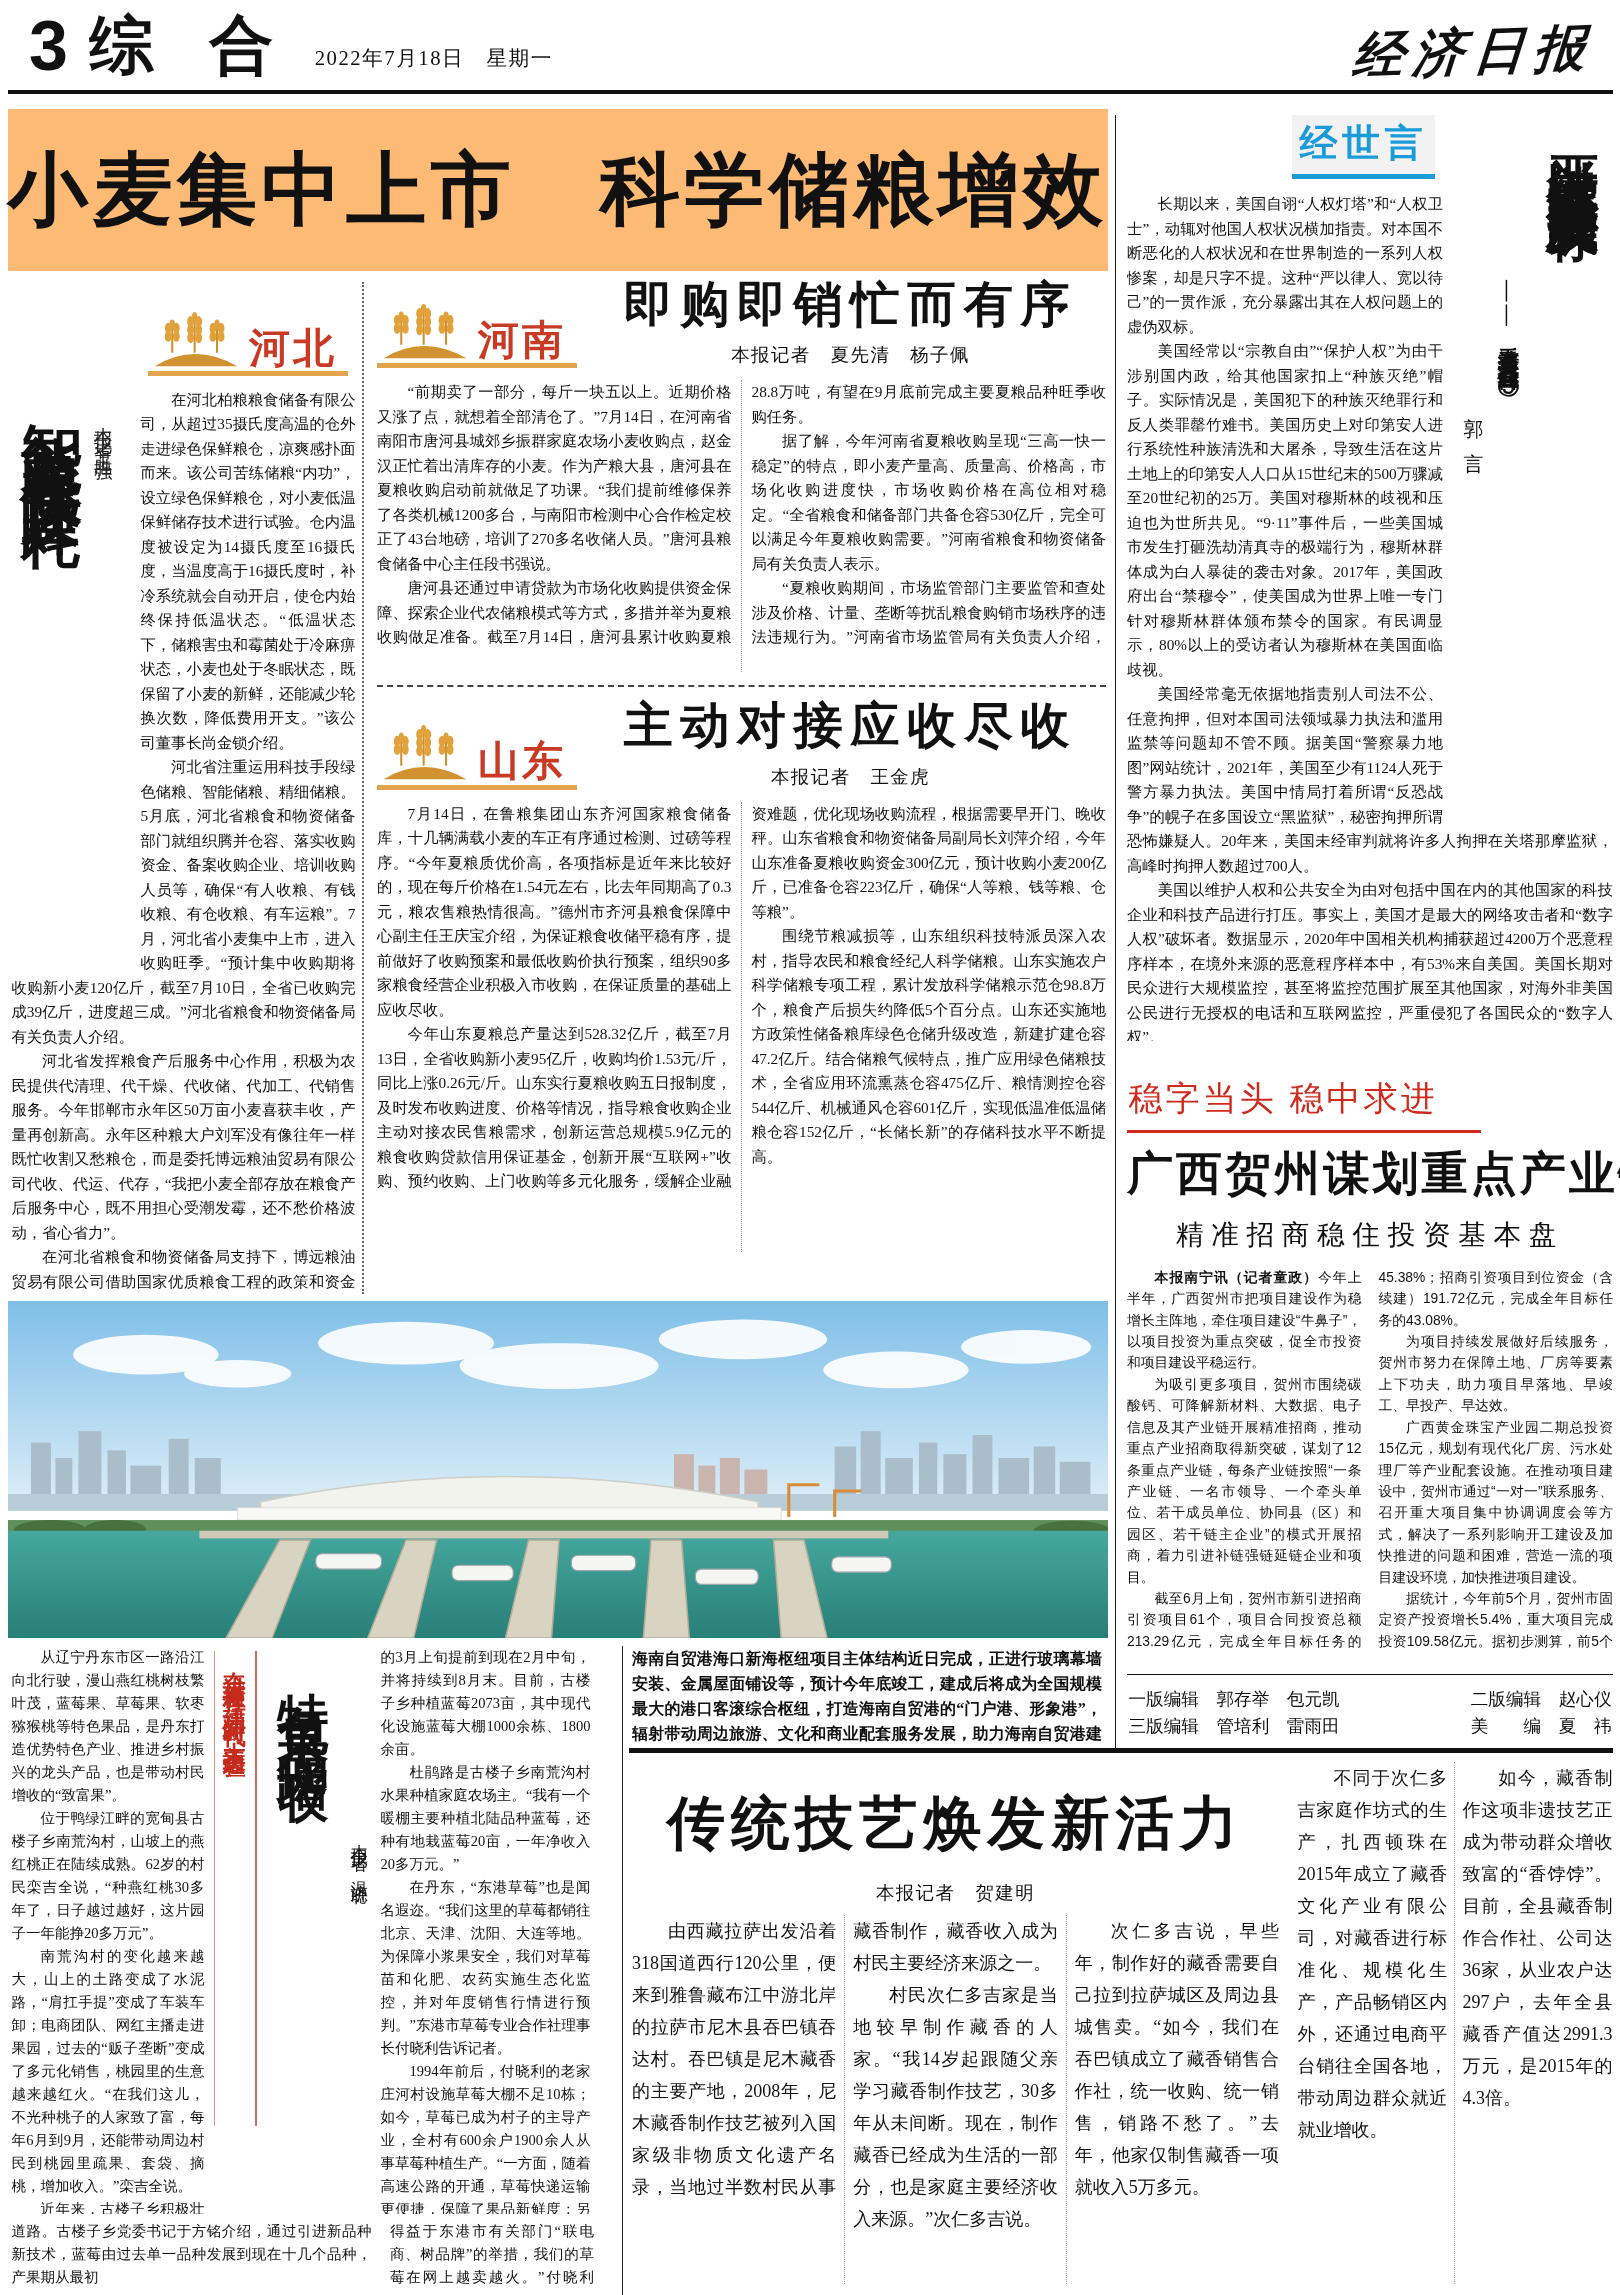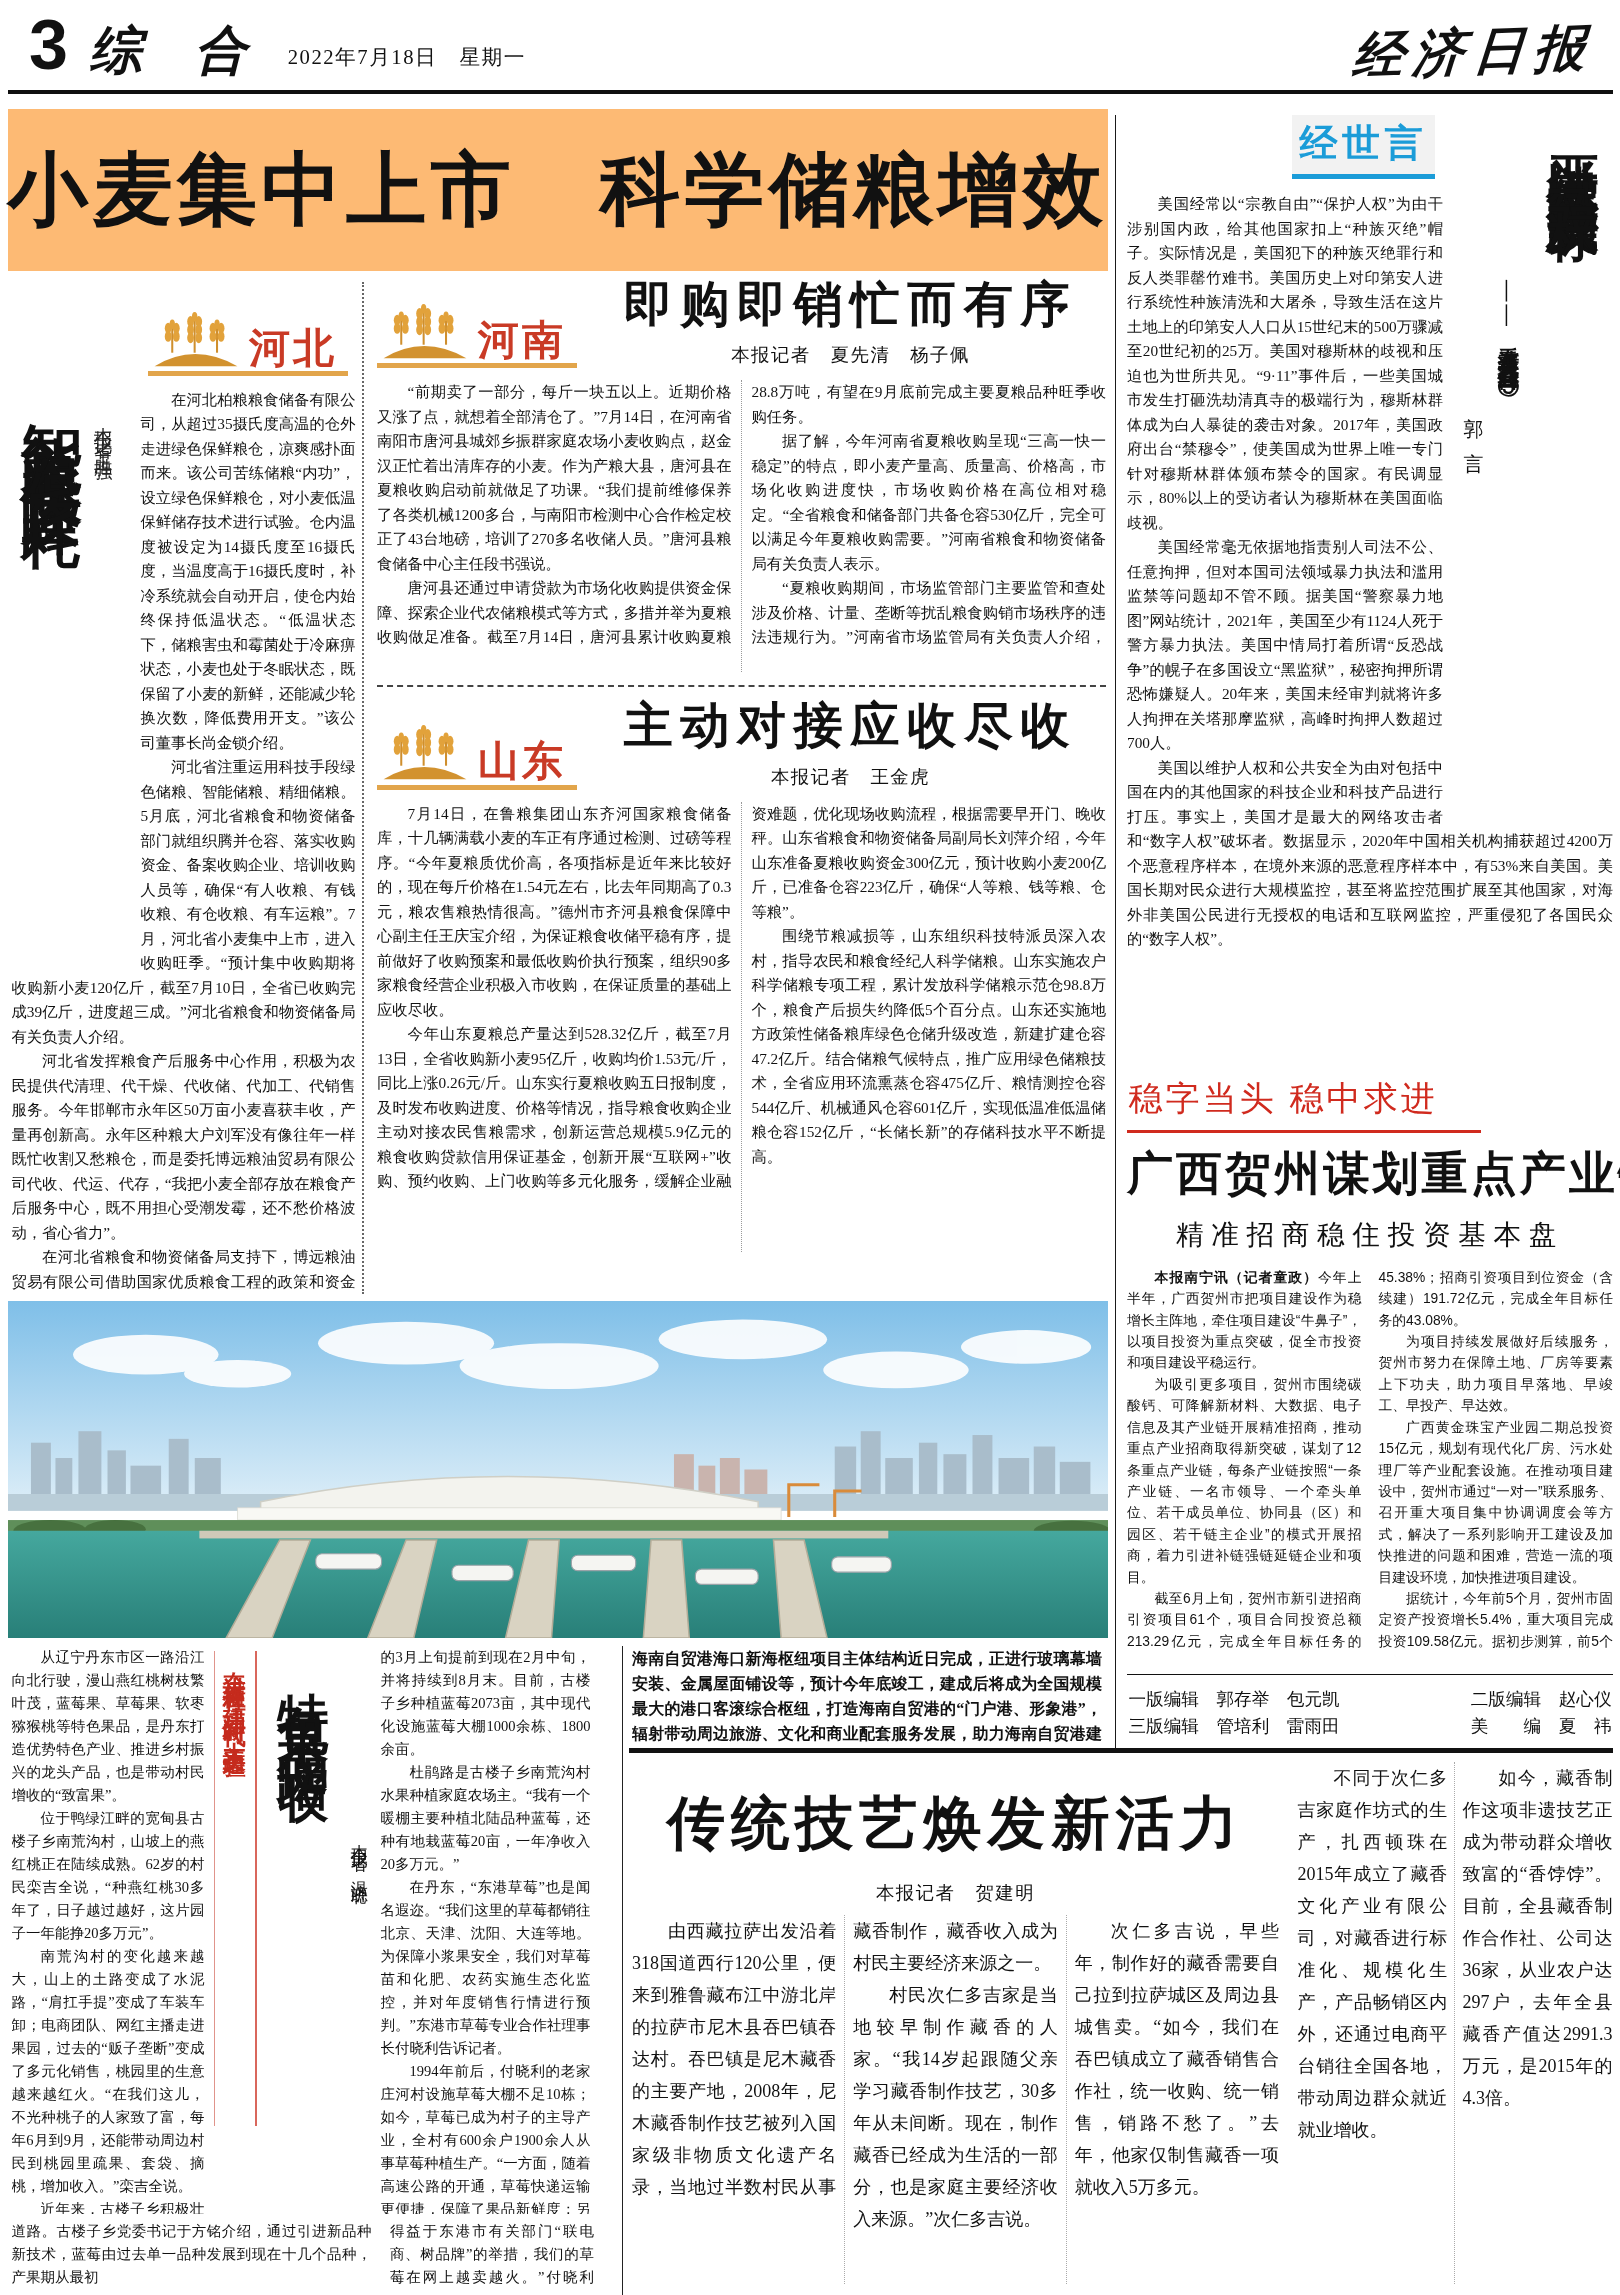--- a/index.html
+++ b/index.html
@@ -4,21 +4,21 @@
 <style>
   * { margin:0; padding:0; box-sizing:border-box; }
   html,body { background:#e8e8e8; }
   body { font-family:"Liberation Serif","DejaVu Serif",serif; }
   .page { position:relative; width:1620px; height:2295px; background:#ffffff; margin:0 auto; overflow:hidden; color:#111; }
 
   
   .hdr { position:absolute; left:29px; top:12.2px; right:26px; height:77px; }
   .hdr-left { position:absolute; left:0; top:0; display:flex; align-items:flex-end; gap:21.4px; }
   .pageno { font-family:"Liberation Sans","DejaVu Sans",sans-serif; font-size:70px; font-weight:bold; line-height:.95; }
-  .section { font-size:52px; font-weight:bold; letter-spacing:20px; line-height:1.05;font-style:italic; }
+  .section { font-size:64px; font-weight:bold; letter-spacing:20px; line-height:1.05; }
   .dateline { font-size:20.7px; padding-bottom:7.7px; letter-spacing:1.5px; }
   .masthead { position:absolute; right:0; top:6.1px; font-size:51px; font-weight:bold; font-style:italic; letter-spacing:9.2px; transform:skewX(-6deg) rotate(-2deg); }
   .hdr-rule { position:absolute; left:7.7px; top:90px; width:1605px; height:3.8px; background:#101010; }
 
   
   .banner { position:absolute; left:7.7px; top:109px; width:1100px; height:162px; background:#fdba74; }
   .banner h1 { font-family:"Liberation Sans","DejaVu Sans",sans-serif; font-weight:900; font-size:80px; letter-spacing:4.6px; text-align:center; line-height:162px; white-space:nowrap; }
 
   
   .bodytext p { text-align:justify; text-indent:2em; font-size:15.3px; line-height:24.5px; }
@@ -272,20 +272,21 @@
 
     <div class="commentary bodytext">
       <div class="cm-float">
         <div class="cm-author">郭　言</div>
         <div class="cm-sub">——看清美式人权真面目⑤</div>
         <div class="cm-head">严以律人宽以待己的美式双标</div>
       </div>
       <div class="cm-label">
         <span>经世言</span>
       </div>
+      <p>长期以来，美国自诩“人权灯塔”和“人权卫士”，动辄对他国人权状况横加指责。对本国不断恶化的人权状况和在世界制造的一系列人权惨案，却是只字不提。这种“严以律人、宽以待己”的一贯作派，充分暴露出其在人权问题上的虚伪双标。</p>
       <p>美国经常以“宗教自由”“保护人权”为由干涉别国内政，给其他国家扣上“种族灭绝”帽子。实际情况是，美国犯下的种族灭绝罪行和反人类罪罄竹难书。美国历史上对印第安人进行系统性种族清洗和大屠杀，导致生活在这片土地上的印第安人人口从15世纪末的500万骤减至20世纪初的25万。美国对穆斯林的歧视和压迫也为世所共见。“9·11”事件后，一些美国城市发生打砸洗劫清真寺的极端行为，穆斯林群体成为白人暴徒的袭击对象。2017年，美国政府出台“禁穆令”，使美国成为世界上唯一专门针对穆斯林群体颁布禁令的国家。有民调显示，80%以上的受访者认为穆斯林在美国面临歧视。</p>
       <p>美国经常毫无依据地指责别人司法不公、任意拘押，但对本国司法领域暴力执法和滥用监禁等问题却不管不顾。据美国“警察暴力地图”网站统计，2021年，美国至少有1124人死于警方暴力执法。美国中情局打着所谓“反恐战争”的幌子在多国设立“黑监狱”，秘密拘押所谓恐怖嫌疑人。20年来，美国未经审判就将许多人拘押在关塔那摩监狱，高峰时拘押人数超过700人。</p>
       <p>美国以维护人权和公共安全为由对包括中国在内的其他国家的科技企业和科技产品进行打压。事实上，美国才是最大的网络攻击者和“数字人权”破坏者。数据显示，2020年中国相关机构捕获超过4200万个恶意程序样本，在境外来源的恶意程序样本中，有53%来自美国。美国长期对民众进行大规模监控，甚至将监控范围扩展至其他国家，对海外非美国公民进行无授权的电话和互联网监控，严重侵犯了各国民众的“数字人权”。</p>
 
     </div>
 
     <div>
       <span class="wenzi">稳字当头 稳中求进</span>
     </div>
     <h2 class="hz-head">广西贺州谋划重点产业链</h2>

